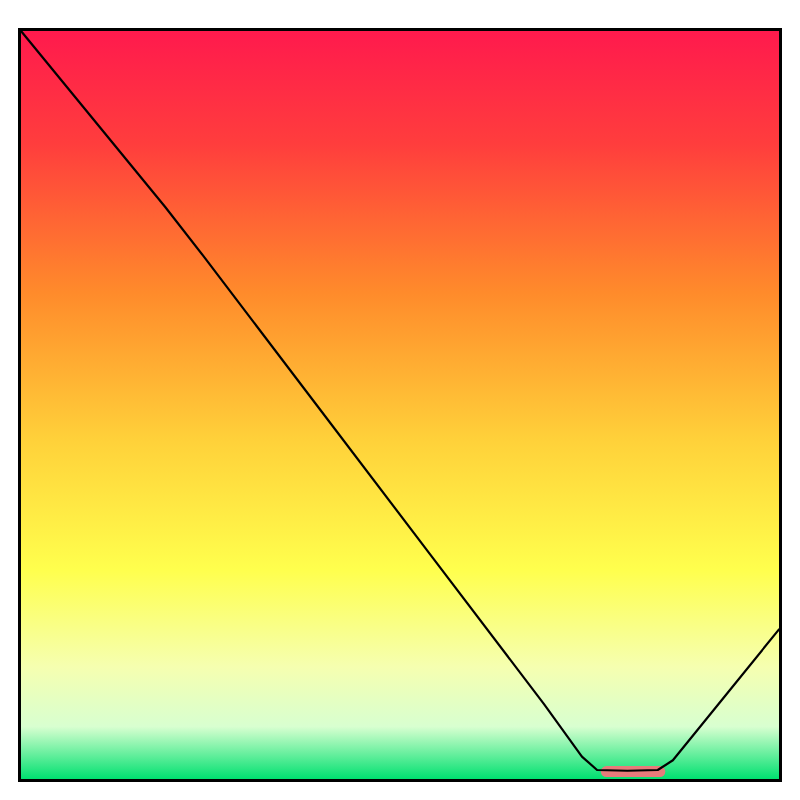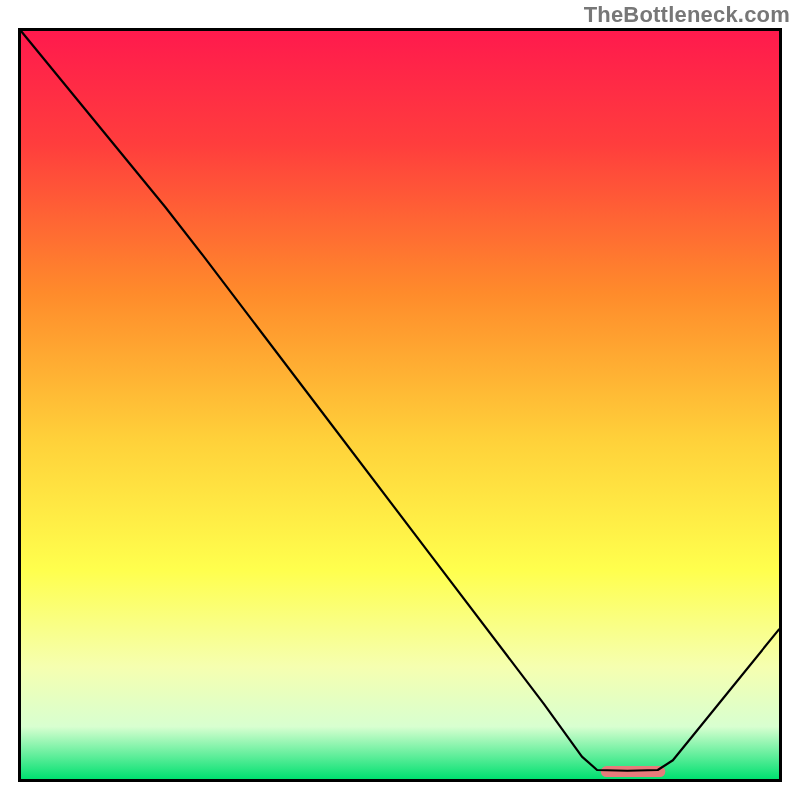--- a/index.html
+++ b/index.html
@@ -35,21 +35,20 @@
     position: absolute;
     left: 0;
     top: 0;
   }
 </style>
 </head>
 <body>
 
 <div class="stage">
 
-  <div class="watermark">TheBottleneck.com</div>
 
   <div class="frame" style="left: 18px; top: 28px; width: 764px; height: 754px;"></div>
 
   <svg class="plot" width="800" height="800" viewBox="0 0 800 800">
     <defs>
       <linearGradient id="bgGrad" x1="0" y1="0" x2="0" y2="1">
       <stop offset="0%" stop-color="#ff1a4d"></stop>
           <stop offset="15%" stop-color="#ff3d3d"></stop>
           <stop offset="35%" stop-color="#ff8b2b"></stop>
           <stop offset="55.00000000000001%" stop-color="#ffd23a"></stop>

